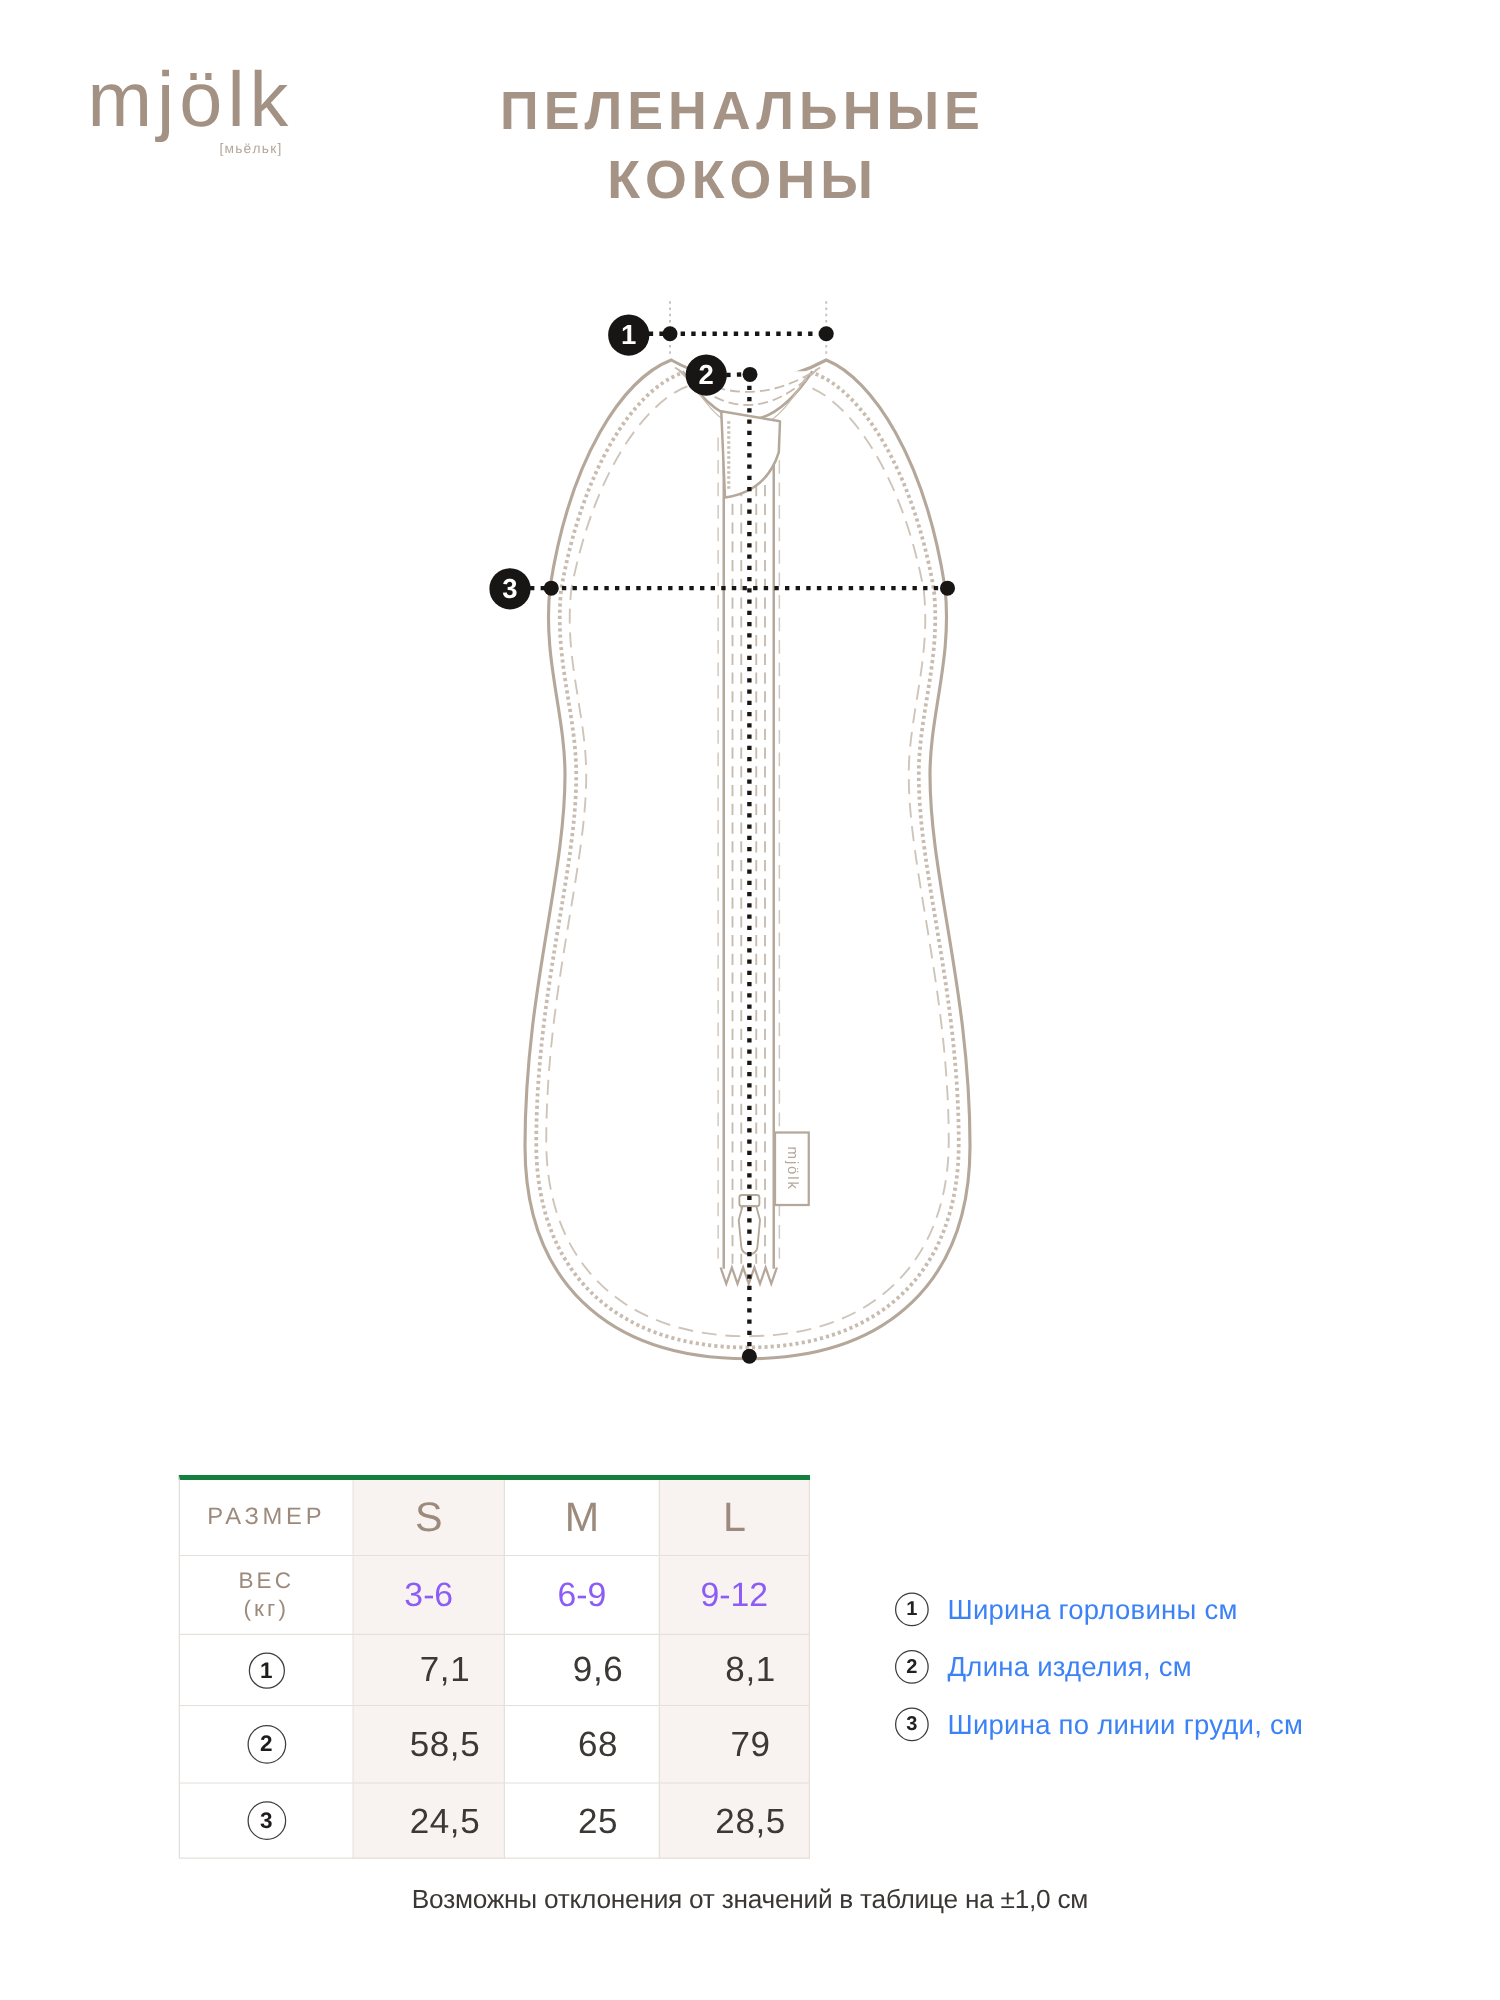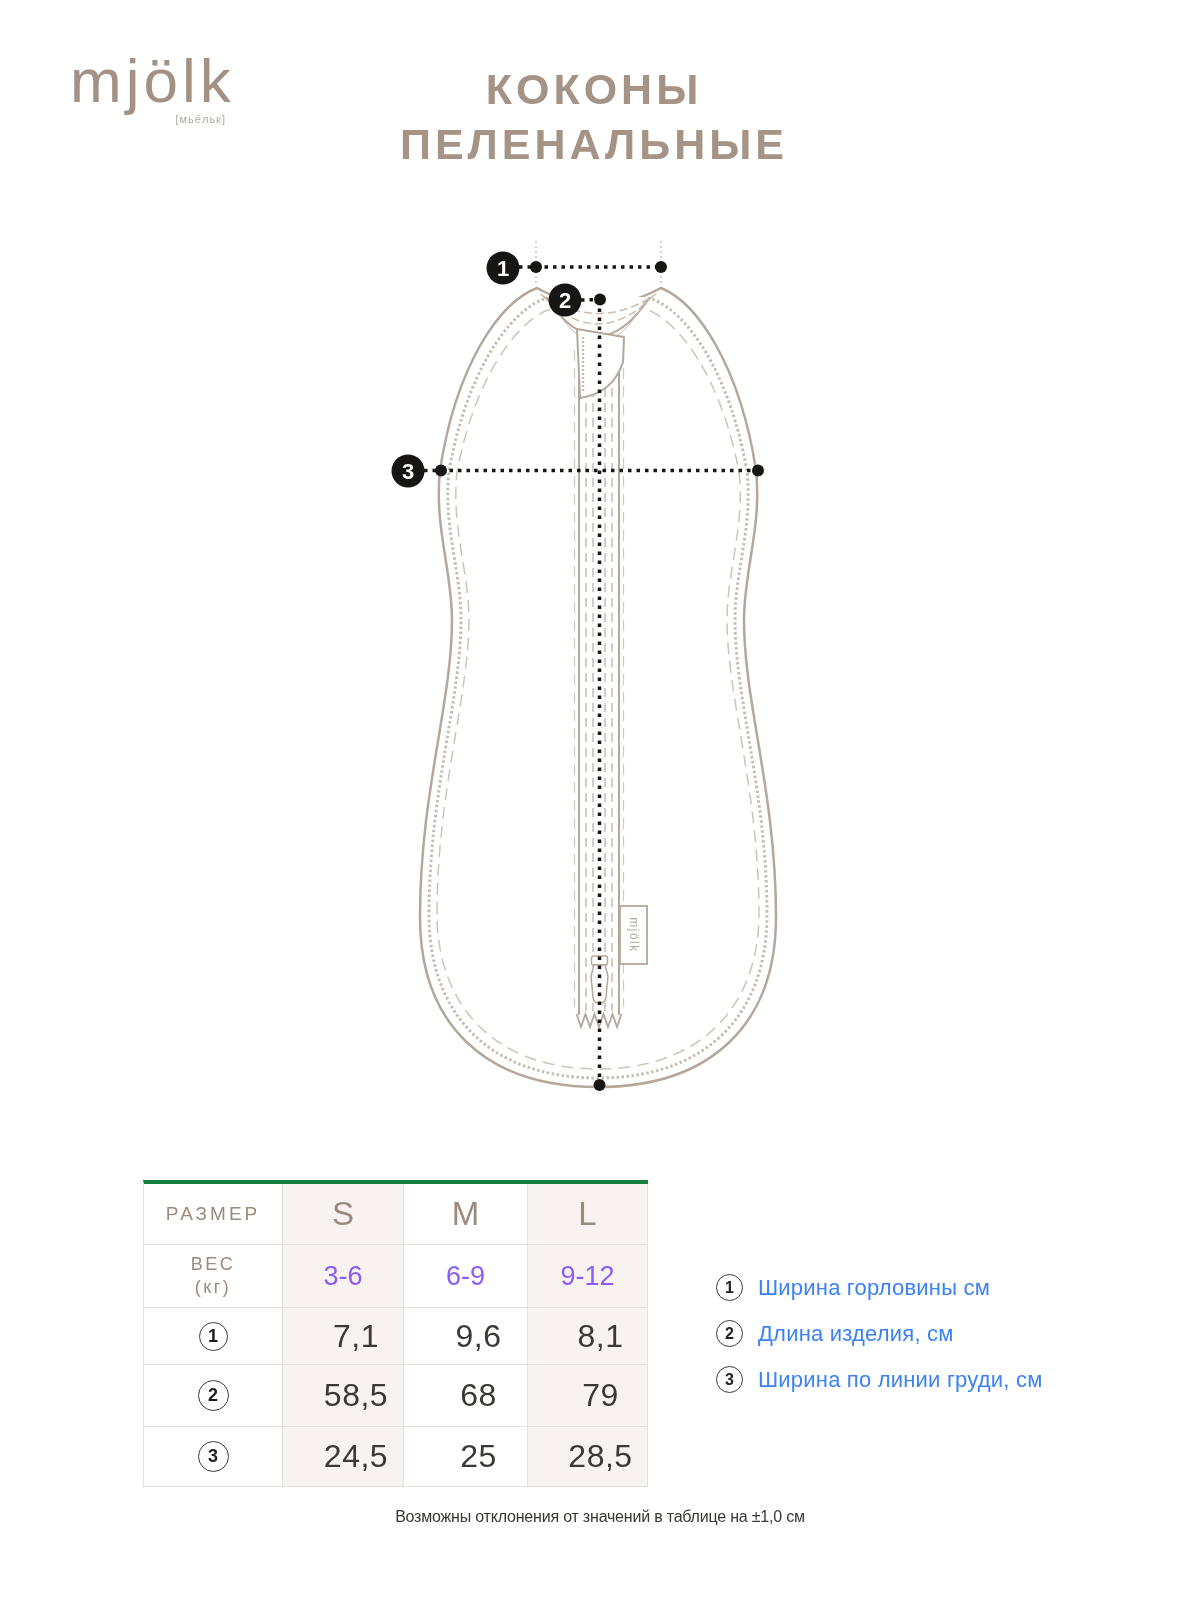--- a/index.html
+++ b/index.html
@@ -32,54 +32,54 @@
     border-right:1px solid #e5e0da; border-bottom:1px solid #e5e0da;
     display:flex; align-items:center; justify-content:center; background:#fff;
     flex-direction:column;
   }
   .shade { background:#f8f3f0; }
   .r1 { height:61px; } .r2 { height:63px; } .r3 { height:57px; } .r4 { height:62px; } .r5 { height:60px; }
   .th-label { font-size:19px; letter-spacing:3px; color:#9c8a7c; font-weight:500; }
   .th-size  { font-size:33px; color:#9c8a7c; font-weight:500; }
   .weight-label { font-size:18px; letter-spacing:2.5px; color:#9c8a7c; line-height:1.3; text-align:center; }
   .weight-val { font-size:27px; color:#8b5cf6; }
-  .meas-val { font-size:32px; color:#3b3835; letter-spacing:0.5px;margin-left:26px; }
+  .meas-val { font-size:28px; color:#3b3835; letter-spacing:0.5px;margin-left:26px; }
   .num-circle {
     width:31px; height:31px; border:1.5px solid #403d3a; border-radius:50%;
     display:flex; align-items:center; justify-content:center;
     font-size:18px; font-weight:700; color:#1f1d1b; background:#fff;
   }
   
   .legend { position:absolute; left:716px; top:1274px; display:flex; flex-direction:column; gap:19px; }
   .legend-row { display:flex; align-items:center; gap:15px; }
   .lcircle {
     width:27px; height:27px; border:1.5px solid #3e3b38; border-radius:50%; flex:0 0 auto;
     display:flex; align-items:center; justify-content:center;
     font-size:16px; font-weight:700; color:#242220;
   }
   .ltext { font-size:22px; color:#3b82f6; letter-spacing:0.2px; }
   
   .footnote {
     position:absolute; left:0; right:0; top:1508px; text-align:center;
-    font-size:16px; color:#3a3734; letter-spacing:-0.2px;
+    font-size:21px; color:#3a3734; letter-spacing:-0.2px;
   }
 </style>
 </head>
 <body>
 
 <div class="page">
 
   <div class="brand">
     <div class="brand-word">mjölk</div>
     <div class="brand-sub">[мьёльк]</div>
   </div>
 
   <div class="title">
+    <div>ПЕЛЕНАЛЬНЫЕ</div>
     <div>КОКОНЫ</div>
-    <div>ПЕЛЕНАЛЬНЫЕ</div>
   </div>
 
   <svg class="diagram" width="420" height="890" viewBox="0 0 420 890">
 
     <g>
       <path d="M157,63 C118,78 76,142 60,245 C54,302 72,345 72,395 C72,478 40,568 40,692
            C40,798 104,862 218,862 C332,862 396,798 396,692 C396,568 364,478 364,395
            C364,345 382,302 376,245 C360,142 318,78 281,63 Q218,97 157,63 Z" fill="#ffffff" stroke="#b5a89b" stroke-width="2.5"></path>
       <path d="M164,74 C127,88 86,150 69,246 C63,302 81,345 81,395 C81,474 49,568 49,690
            C49,790 110,853 218,853 C326,853 387,790 387,690 C387,568 355,474 355,395

